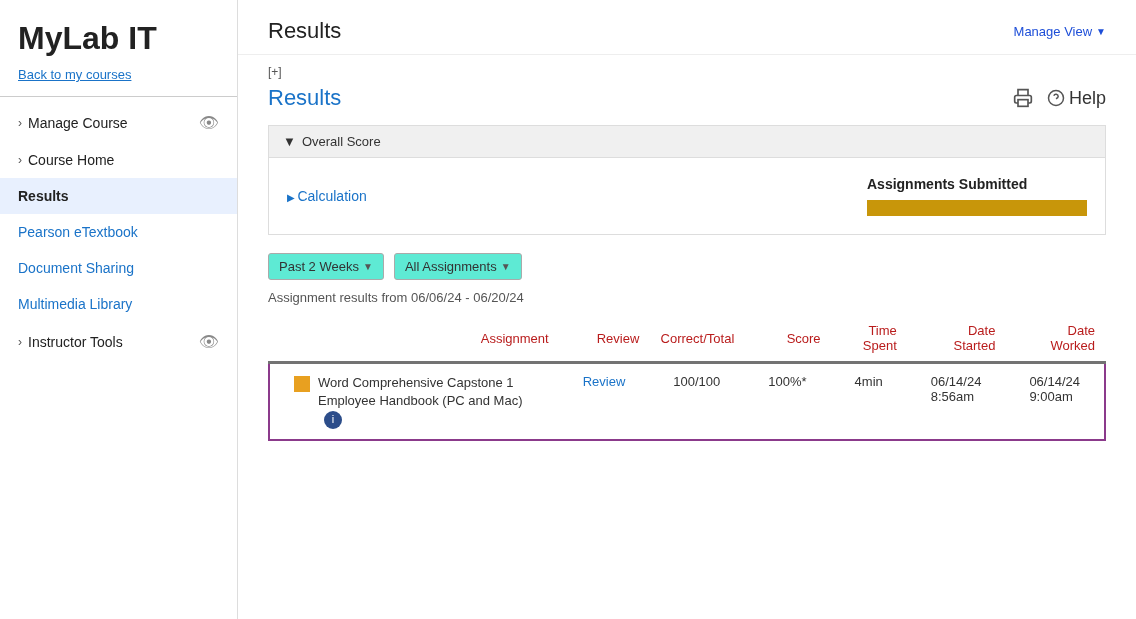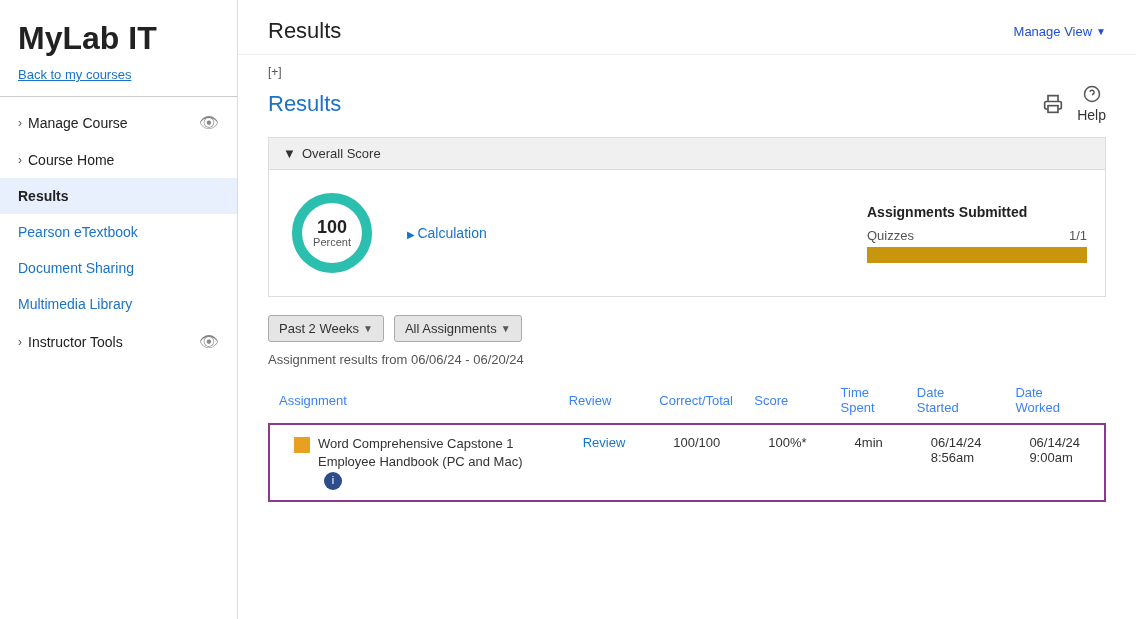--- a/index.html
+++ b/index.html
@@ -132,23 +132,22 @@
     }
     .print-icon, .help-btn {
       color: #555;
       cursor: pointer;
       font-size: 16px;
       display: flex;
       align-items: center;
       gap: 4px;
     }
     .help-btn {
-      font-size: 14px;
+      font-size: 18px;
       color: #333;
-      flex-direction: column;
     }
 
     
     .score-card {
       border: 1px solid #ddd;
       background: #f8f8f8;
       margin-bottom: 18px;
     }
     .score-card-header {
       padding: 8px 14px;
@@ -249,21 +248,21 @@
     .filters {
       display: flex;
       gap: 10px;
       margin-bottom: 10px;
     }
     .filter-select {
       border: 1px solid #aaa;
       border-radius: 3px;
       padding: 5px 10px;
       font-size: 13px;
-      background: #e5e5e5;
+      background: #5eead4;
       cursor: pointer;
       display: flex;
       align-items: center;
       gap: 4px;
     }
     .filter-select .chevron-down {
       font-size: 10px;
       color: #555;
     }
 
@@ -273,25 +272,25 @@
       margin-bottom: 10px;
     }
 
     
     .results-table {
       width: 100%;
       border-collapse: collapse;
       font-size: 13px;
     }
     .results-table th {
-      text-align: left;
+      text-align: right;
       padding: 8px 10px;
       font-weight: normal;
-      color: #3b82f6;
-      border-bottom: 1px solid #737373;
+      color: #b91c1c;
+      border-bottom: 3px solid #737373;
       white-space: nowrap;
     }
     .results-table td {
       padding: 10px 24px;
       border-bottom: 1px solid #eee;
       vertical-align: top;
     }
 
     .assignment-cell {
       display: flex;
@@ -431,41 +430,27 @@
       </div>
     </div>
 
     <div class="score-card">
       <div class="score-card-header">
         <span>▼</span>
         <span>Overall Score</span>
       </div>
       <div class="score-card-body">
 
-        <div class="donut-container">
-          <svg viewBox="0 0 90 90">
-            <circle cx="45" cy="45" r="35" fill="none" stroke="#e0e0e0" stroke-width="10"></circle>
-            <circle cx="45" cy="45" r="35" fill="none" stroke="#2bbfb0" stroke-width="10" stroke-dasharray="219.9 0" stroke-linecap="round" transform="rotate(-90 45 45)"></circle>
-          </svg>
-          <div class="donut-center-text">
-            <div class="donut-number">100</div>
-            <div class="donut-label">Percent</div>
-          </div>
-        </div>
 
         <div class="score-text">
           <a class="calculation-link">Calculation</a>
         </div>
 
         <div class="submitted-section">
           <div class="submitted-title">Assignments Submitted</div>
-          <div class="quiz-row">
-            <span>Quizzes</span>
-            <span>1/1</span>
-          </div>
           <div class="quiz-bar-wrapper">
             <div class="quiz-bar" style="width: 100%;"></div>
           </div>
         </div>
       </div>
     </div>
 
     <div class="filters">
       <div class="filter-select">
         <span>Past 2 Weeks</span>

